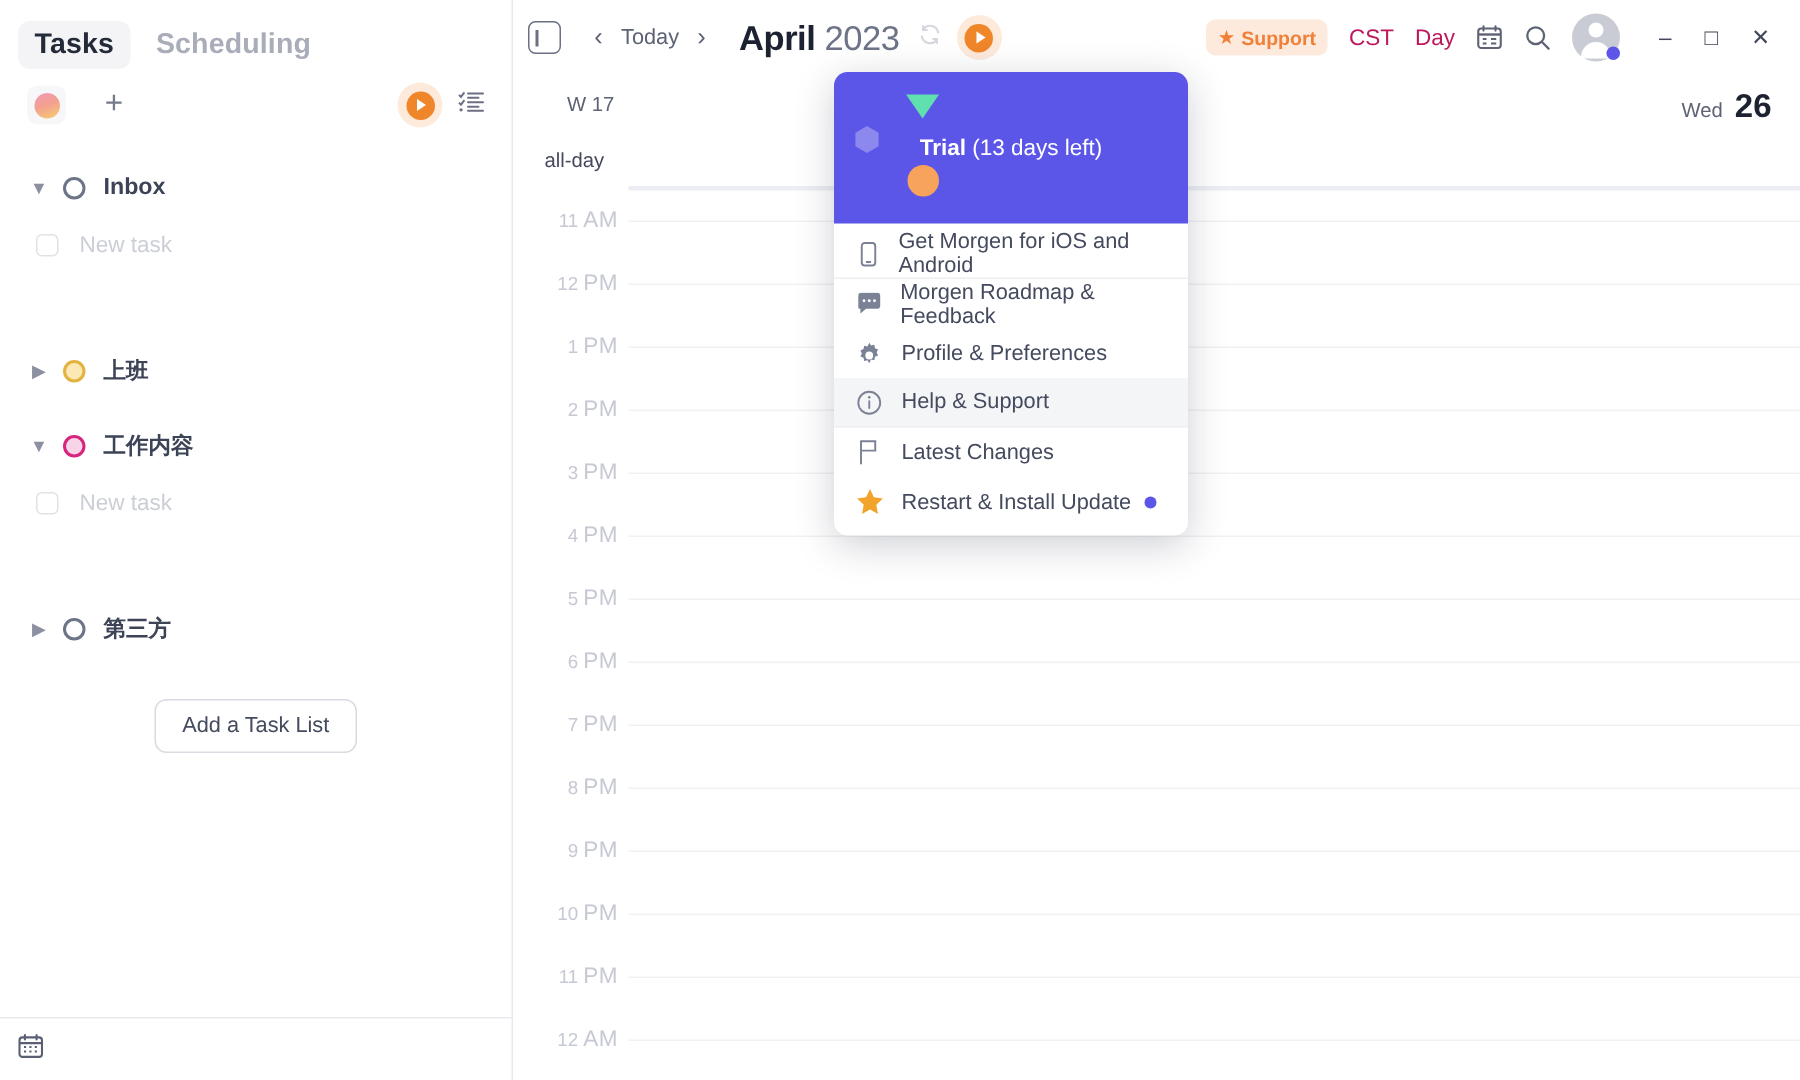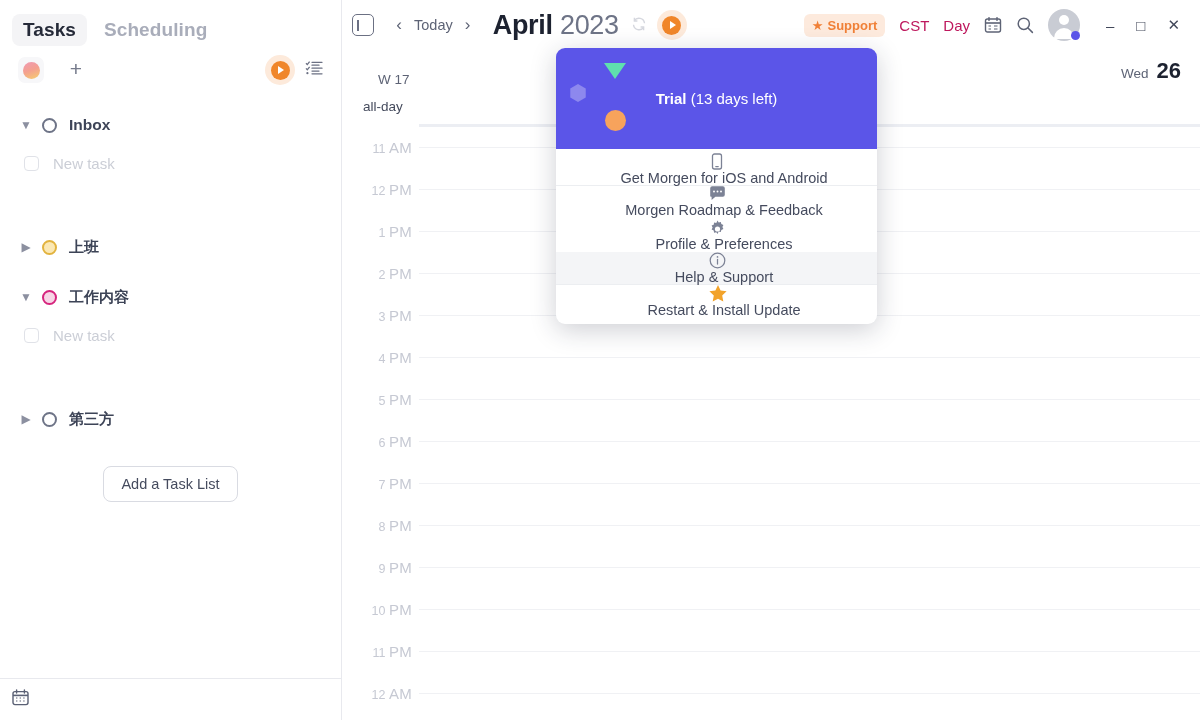--- a/index.html
+++ b/index.html
@@ -77,21 +77,21 @@
   .main { flex: 1; position: relative; height: 720px; background: #fff; }
 
   .topbar { height: 50px; display: flex; align-items: center; padding: 0 8px 0 10px; }
   .panel-toggle {
     width: 22px; height: 22px; border: 1.8px solid #6b7083; border-radius: 5px;
     display:flex; align-items:center; padding-left: 4px;
   }
   .panel-toggle i { display:block; width:2px; height:11px; background:#6b7083; }
   .nav-arrow { color: #5d6375; font-size: 17px; width: 22px; text-align:center; }
   .today-btn { font-size: 14.5px; color: #5d6375; padding: 0 4px; }
-  .month-title { margin-left: 14px; font-size: 27px; letter-spacing: -.3px; }
+  .month-title { margin-left: 14px; font-size: 23px; letter-spacing: -.3px; }
   .month-title b { color: #1d2230; font-weight: bold; }
   .month-title span { color: #6e7487; font-weight: normal; }
   .sync-icon { margin-left: 12px; color: #d5d7de; font-size: 15px; }
   .play-halo-top { margin-left: 10px; }
 
   .top-right { margin-left: auto; display: flex; align-items: center; gap: 14px; padding-right: 6px; }
   .upgrade-badge {
     background: #fdeadd; color: #f08037; font-size: 13px; font-weight: bold;
     border-radius: 6px; padding: 4px 8px; display: flex; align-items:center; gap: 4px;
   }
@@ -103,59 +103,59 @@
     display:flex; align-items:flex-end; justify-content:center; overflow:hidden;
   }
   .avatar .head { position:absolute; top:6px; left:11px; width:10px; height:10px; border-radius:50%; background:#fff; }
   .avatar .body { position:absolute; bottom:2px; left:6px; width:20px; height:11px; border-radius:10px 10px 0 0; background:#fff; }
   .avatar-dot { position:absolute; right:0; bottom:1px; width:9px; height:9px; border-radius:50%; background:#5b55e8; }
   .win-btns { display:flex; align-items:center; gap: 22px; margin-left: 12px; padding-right: 6px; }
   .win-btn { color:#42485a; font-size: 15px; }
 
   
   .cal-head { height: 44px; position: relative; }
-  .week-label { position:absolute; left: 36px; top: 22px; font-size: 13.5px; color: #5d6375; }
+  .week-label { position:absolute; left: 36px; top: 12px; font-size: 13.5px; color: #5d6375; }
   .day-head { position:absolute; left: 779px; top: 8px; display:flex; align-items:baseline; gap: 8px; }
   .day-head .dow { font-size: 13.5px; color: #5d6375; }
   .day-head .dnum { font-size: 22px; font-weight: bold; color: #1d2230; }
 
   .allday-row { height: 38px; position: relative; }
   .allday-label { position:absolute; left: 21px; top: 5px; font-size: 13.5px; color: #444a5c; }
   .allday-sep { position:absolute; left: 77px; right: 0; top: 30px; height: 3px; background: #eceef3; }
 
   .grid { position: relative; height: 592px; }
   .hour-row { position: absolute; left: 0; right: 0; height: 0; }
   .hour-label {
     position: absolute; right: calc(100% - 70px); transform: translateY(-50%);
     font-size: 12.5px; color: #c6c9d3; white-space: nowrap;
   }
   .hour-label .ap { font-size: 15px; letter-spacing: .3px; }
   .hour-line { position: absolute; left: 77px; right: 0; top: 0; height: 1px; background: #f0f1f4; }
 
   
   .menu {
-    position: absolute; left: 556px; top: 48px; width: 321px;
+    position: absolute; left: 556px; top: 48px; width: 236px;
     background: #fff; border-radius: 9px; box-shadow: 0 6px 26px rgba(30,35,60,.22);
     overflow: hidden; z-index: 40;
   }
   .menu-head {
     height: 101px; background: #5b55e8; position: relative;
     display:flex; align-items:center; justify-content:center;
   }
   .menu-head .title { font-size: 15px; color: #ffffff; }
   .menu-head .title b { font-weight: bold; }
   .deco-hex { position:absolute; left: 13px; top: 36px; width: 18px; height: 18px; background: #8d88ee;
               clip-path: polygon(50% 0%,93% 25%,93% 75%,50% 100%,7% 75%,7% 25%); }
   .deco-tri { position:absolute; left: 48px; top: 15px; width:0;height:0;
               border-left: 11px solid transparent; border-right: 11px solid transparent; border-top: 16px solid #5fe0ae; }
   .deco-circ { position:absolute; left: 49px; top: 62px; width: 21px; height: 21px; border-radius: 50%; background: #f7a35c; }
 
   .menu-item {
     height: 33px; display: flex; align-items: center; padding-left: 15px;
-    font-size: 14.5px; color: #454b5e; flex-direction: column;
+    font-size: 14.5px; color: #454b5e;
   }
   .menu-item.sep-below { border-bottom: 1px solid #eceef1; }
   .menu-item.highlight { background: #f4f5f7; }
   .mi-icon { width: 30px; color: #7c8295; display:flex; align-items:center; }
   .mi-icon.star { color: #f2a32b; }
   .mi-dot { width: 8px; height: 8px; border-radius: 50%; background: #5b55e8; margin-left: 9px; }
   .menu-pad-top { height: 4px; }
   .menu-pad-bot { height: 6px; }
 
   
@@ -443,20 +443,29 @@
           <span class="mi-icon">
             <svg width="17" height="17" viewBox="0 0 17 17" fill="none" stroke="currentColor" stroke-width="1.25">
               <circle cx="8.5" cy="8.5" r="7.3"></circle>
               <path d="M8.5 7.4 V12" stroke-linecap="round"></path>
               <circle cx="8.5" cy="4.9" r=".85" fill="currentColor" stroke="none"></circle>
             </svg>
           </span>
           <span>Help &amp; Support</span>
         </div>
         <div class="menu-item">
+          <span class="mi-icon">
+            <svg width="16" height="17" viewBox="0 0 16 17" fill="none" stroke="currentColor" stroke-width="1.3">
+              <path d="M3 16 V1.2" stroke-linecap="round"></path>
+              <path d="M3 1.2 H12.5 V7.4 H3"></path>
+            </svg>
+          </span>
+          <span>Latest Changes</span>
+        </div>
+        <div class="menu-item">
           <span class="mi-icon star">
             <svg width="18" height="17" viewBox="0 0 18 17" fill="currentColor">
               <path d="M9 0 l2.6 5.5 6 .8-4.4 4.2 1.1 6.1L9 13.7 3.7 16.6l1.1-6.1L.4 6.3l6-.8z"></path>
             </svg>
           </span>
           <span>Restart &amp; Install Update</span>
           <span class="mi-dot"></span>
         </div>
       </div>
     <div class="menu-pad-bot"></div>

